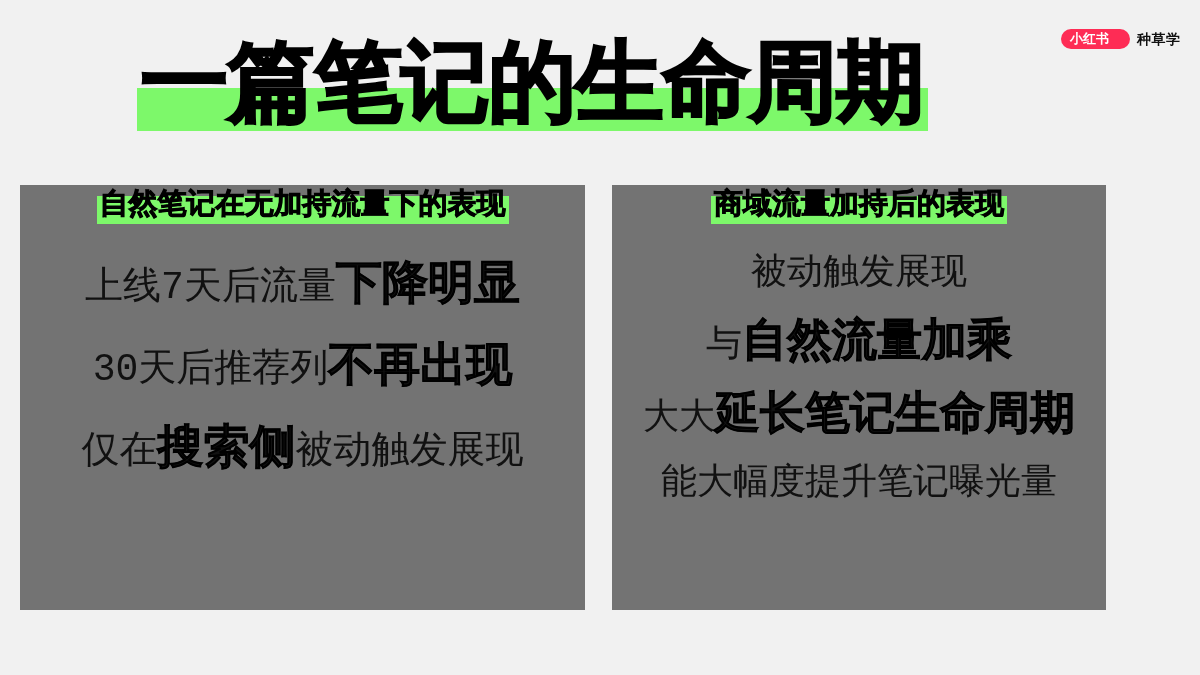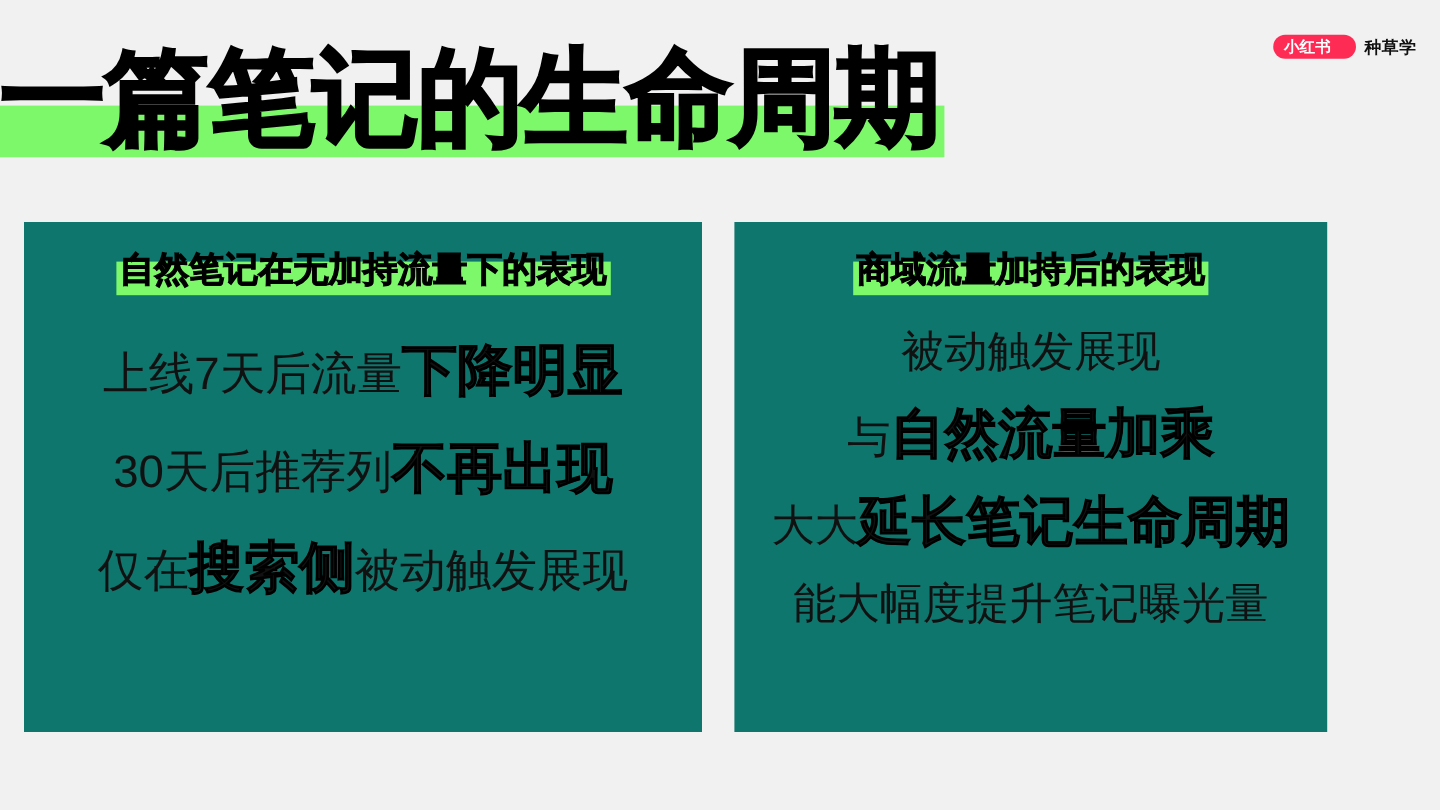--- a/index.html
+++ b/index.html
@@ -26,20 +26,21 @@
     white-space:nowrap;
   }
   .brand-word {
     color:#111111; font-size:14px; font-weight:bold;
     letter-spacing:0.5px; line-height:1; white-space:nowrap;
   }
 
   
   .title-wrap {
     position:absolute; left:0; top:38px; width:1064px;
+    text-align:center;
   }
   .title-inner { position:relative; display:inline-block; }
   .title-hl {
     position:absolute; left:-4px; right:-4px;
     top:50px; height:43px;
     background:#7df86a;
     z-index:0;
   }
   .title-text {
     position:relative; z-index:1;
@@ -47,22 +48,21 @@
     letter-spacing:-1px;
     line-height:1.0;
     color:#000000;
     white-space:nowrap;
     -webkit-text-stroke:2.5px #000000;
   }
 
   
   .panel {
     position:absolute; top:185px; height:425px;
-    background:#0f766e;
-    padding-top:22px;
+    background:#737373;
   }
   #panel-left  { left:20px;  width:565px; }
   #panel-right { left:612px; width:494px; }
 
   .panel-head {
     text-align:center;
     margin-bottom:14px;
   }
   .panel-head .hl-inner {
     position:relative; display:inline-block;
@@ -82,21 +82,21 @@
 
   .panel-body { text-align:center; }
   .line {
     white-space:nowrap; color:#111111;
     line-height:1.0;
   }
   .line .lt   { font-size:38px; font-weight:normal; }
   .line .st   { font-size:46px; font-weight:bold; -webkit-text-stroke:0.8px #000; }
 
   
-  #panel-left  .line { margin-top:36px; }
+  #panel-left  .line { margin-top:36px;font-family:Liberation Mono, monospace; }
   #panel-left  .line:first-child { margin-top:40px; }
 
   
   #panel-right .line { margin-top:28px; }
   #panel-right .line:first-child { margin-top:30px; }
   #panel-right .line .lt { font-size:36px; }
   #panel-right .line .st { font-size:45px; }
 </style>
 </head>
 <body>

